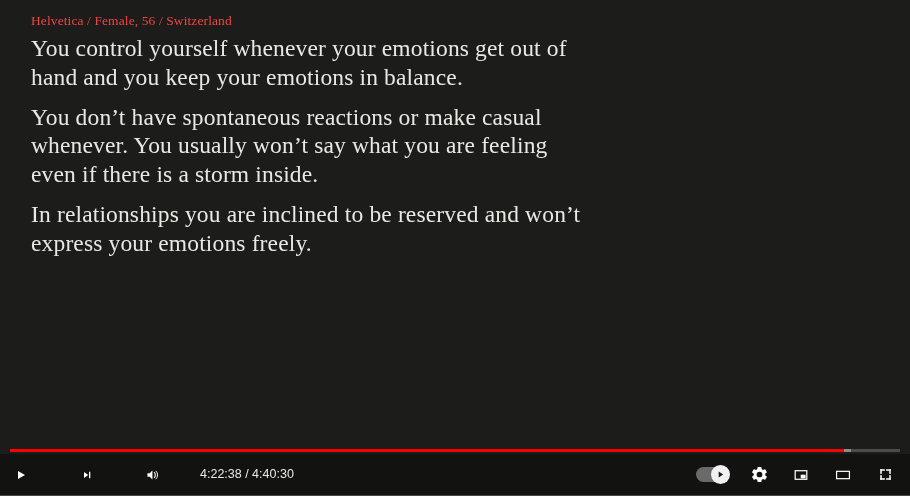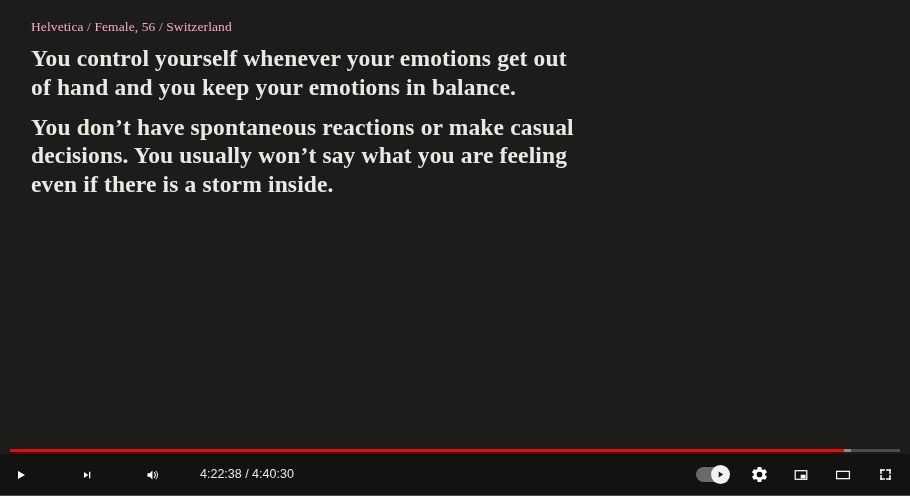--- a/index.html
+++ b/index.html
@@ -29,32 +29,30 @@
     height: 455px;
     background: #1c1c1a;
   }
 
   .slide-header {
     position: absolute;
     left: 31px;
     top: 13px;
     font-family: "Liberation Serif", "DejaVu Serif", serif;
     font-size: 13.5px;
-    color: #f9a8d4;
+    color: #ef4444;
     letter-spacing: 0.1px;
     white-space: nowrap;
-    margin-top: 6px;
   }
 
   .paragraphs {
     position: absolute;
     left: 31px;
-    top: 44px;
+    top: 34px;
     width: 560px;
-    font-weight: bold;
   }
 
   .paragraph {
     font-family: "Liberation Serif", "DejaVu Serif", serif;
     font-size: 23.5px;
     line-height: 28.8px;
     color: #e9e9e4;
     margin: 0 0 11px 0;
     letter-spacing: 0.15px;
   }
@@ -173,21 +171,22 @@
 <body>
 
 <div id="player">
 
   <div class="slide">
 
     <div class="slide-header">Helvetica / Female, 56 / Switzerland</div>
 
     <div class="paragraphs">
       <p class="paragraph">You control yourself whenever your emotions get out of hand and you keep your emotions in balance.</p>
-      <p class="paragraph">You don’t have spontaneous reactions or make casual decisions. You usually won’t say what you are feeling even if there is a storm inside.</p>
+      <p class="paragraph">You don’t have spontaneous reactions or make casual whenever. You usually won’t say what you are feeling even if there is a storm inside.</p>
+      <p class="paragraph">In relationships you are inclined to be reserved and won’t express your emotions freely.</p>
     </div>
   </div>
 
   <div class="controls">
 
     <div class="progress-wrap">
       <div class="progress-track" style="background: rgb(76, 76, 76);"></div>
       <div class="progress-loaded" style="width: 841.05px; background: rgb(139, 139, 139);"></div>
       <div class="progress-played" style="width: 833.93px; background: rgb(255, 0, 0);"></div>
     </div>

